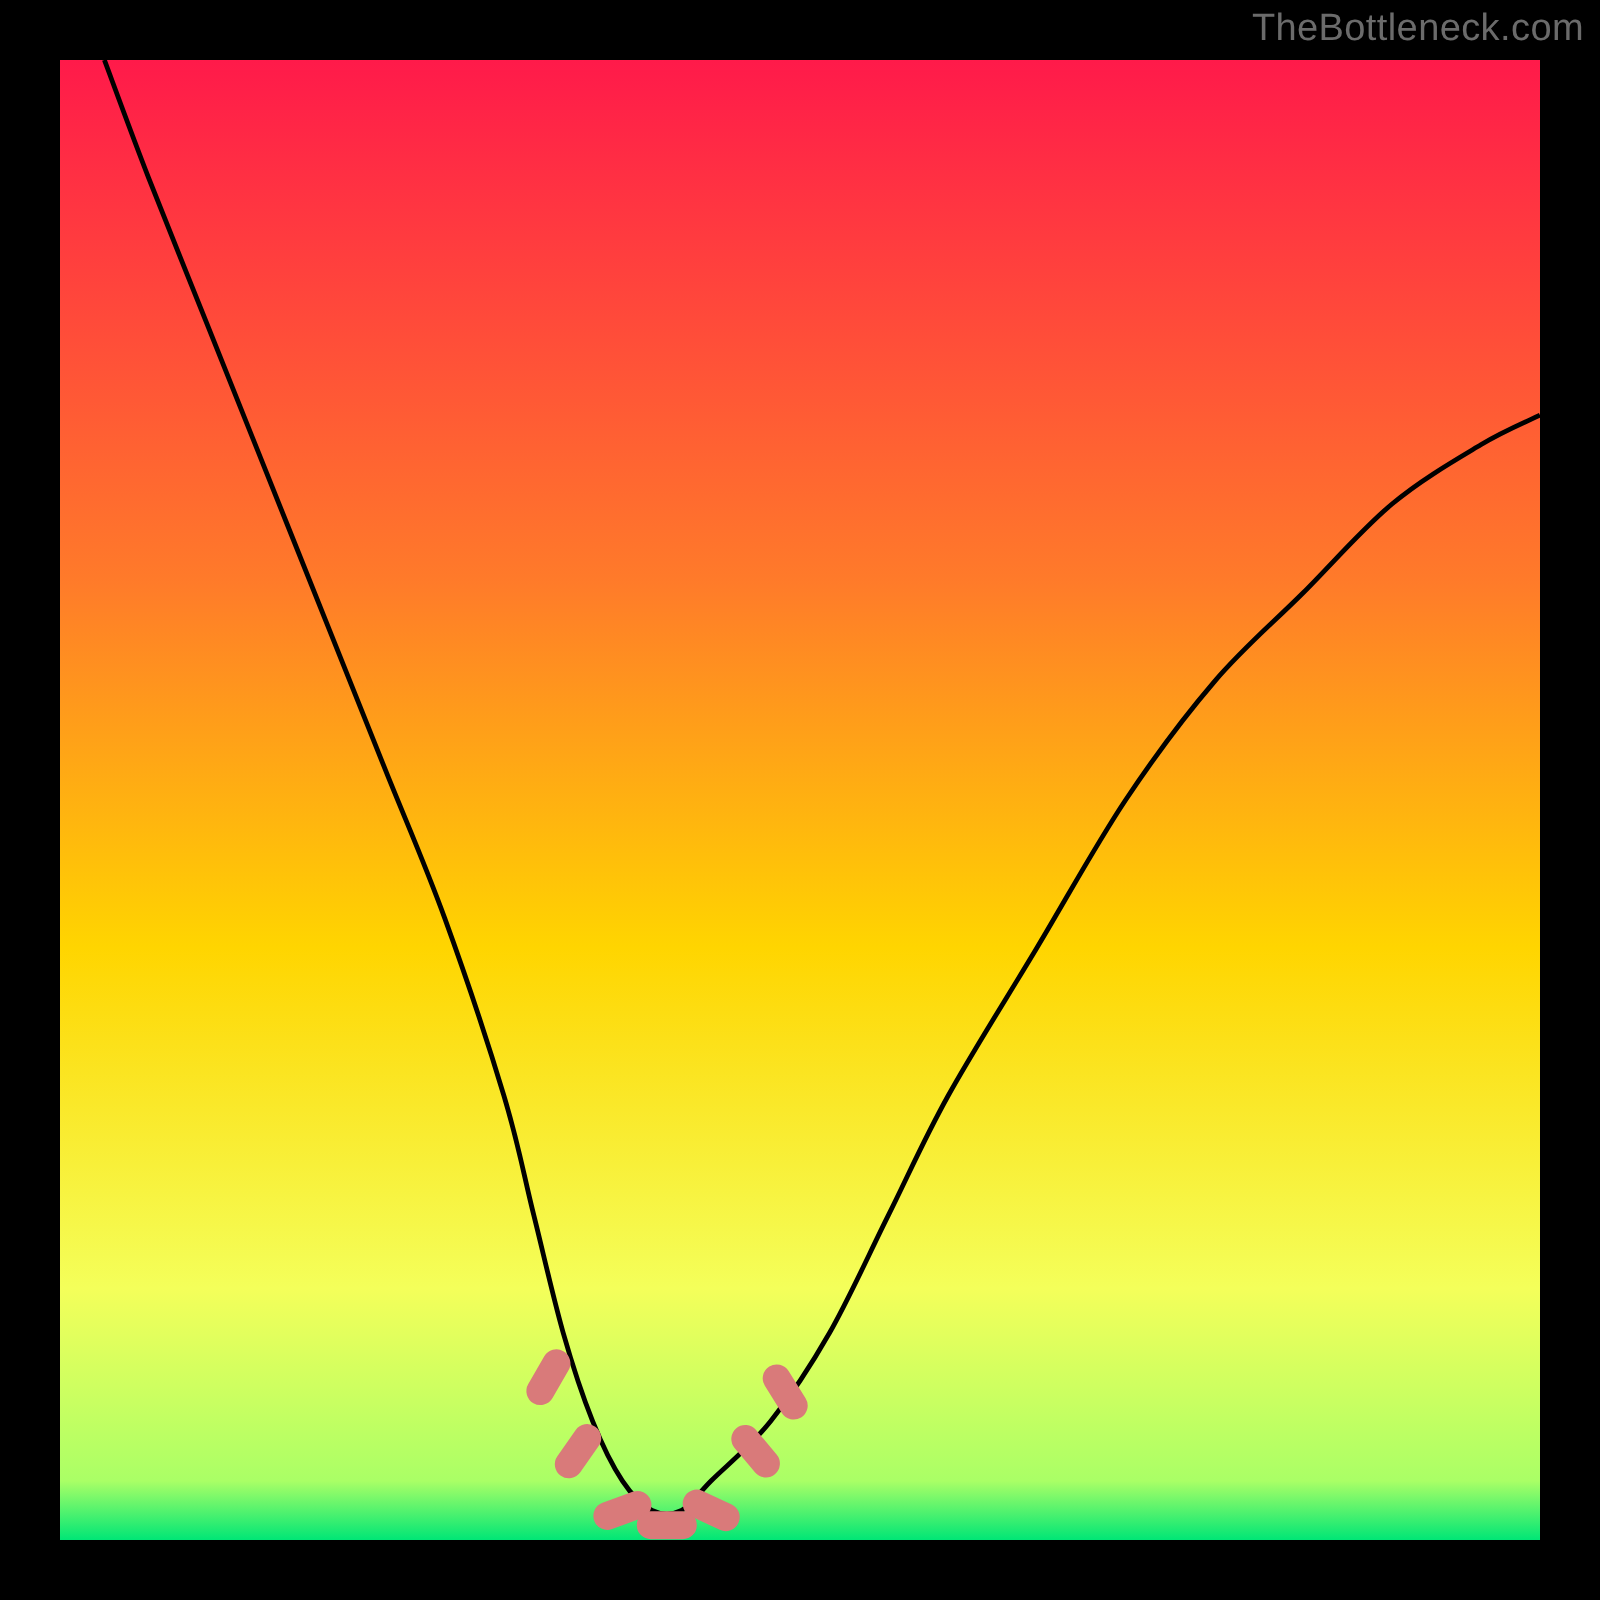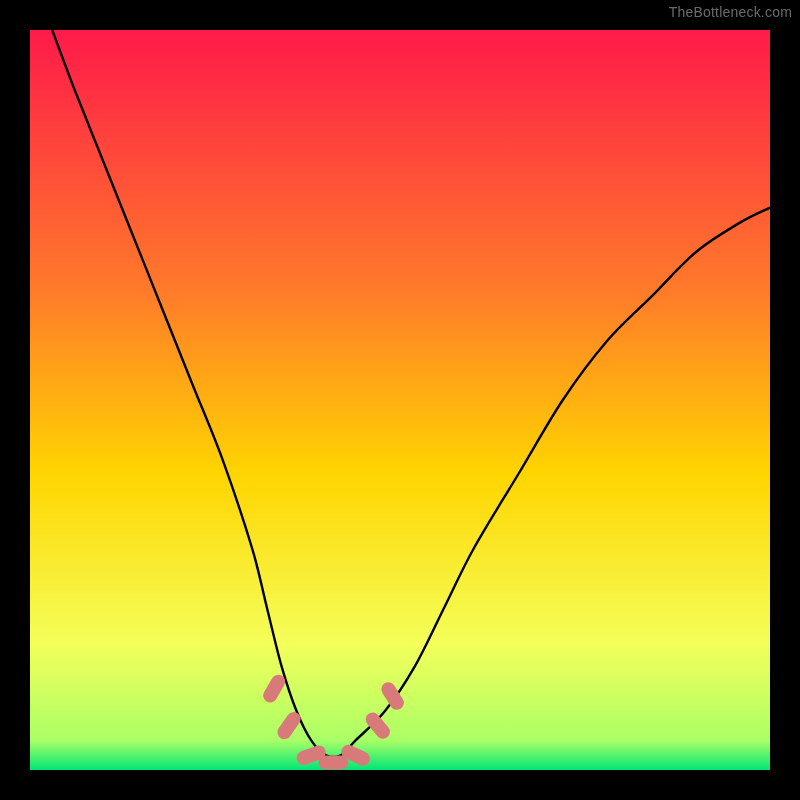--- a/index.html
+++ b/index.html
@@ -25,21 +25,21 @@
     top: 30px;
     width: 740px;
     height: 740px;
     overflow: hidden;
   }
   .watermark {
     position: absolute;
     top: 4px;
     right: 8px;
     color: #6b6b6b;
-    font-size: 14px;
+    font-size: 19px;
     font-weight: 400;
     letter-spacing: 0.2px;
   }
 </style>
 </head>
 <body>
 
 <div class="frame">
 
   <div class="watermark">TheBottleneck.com</div>

